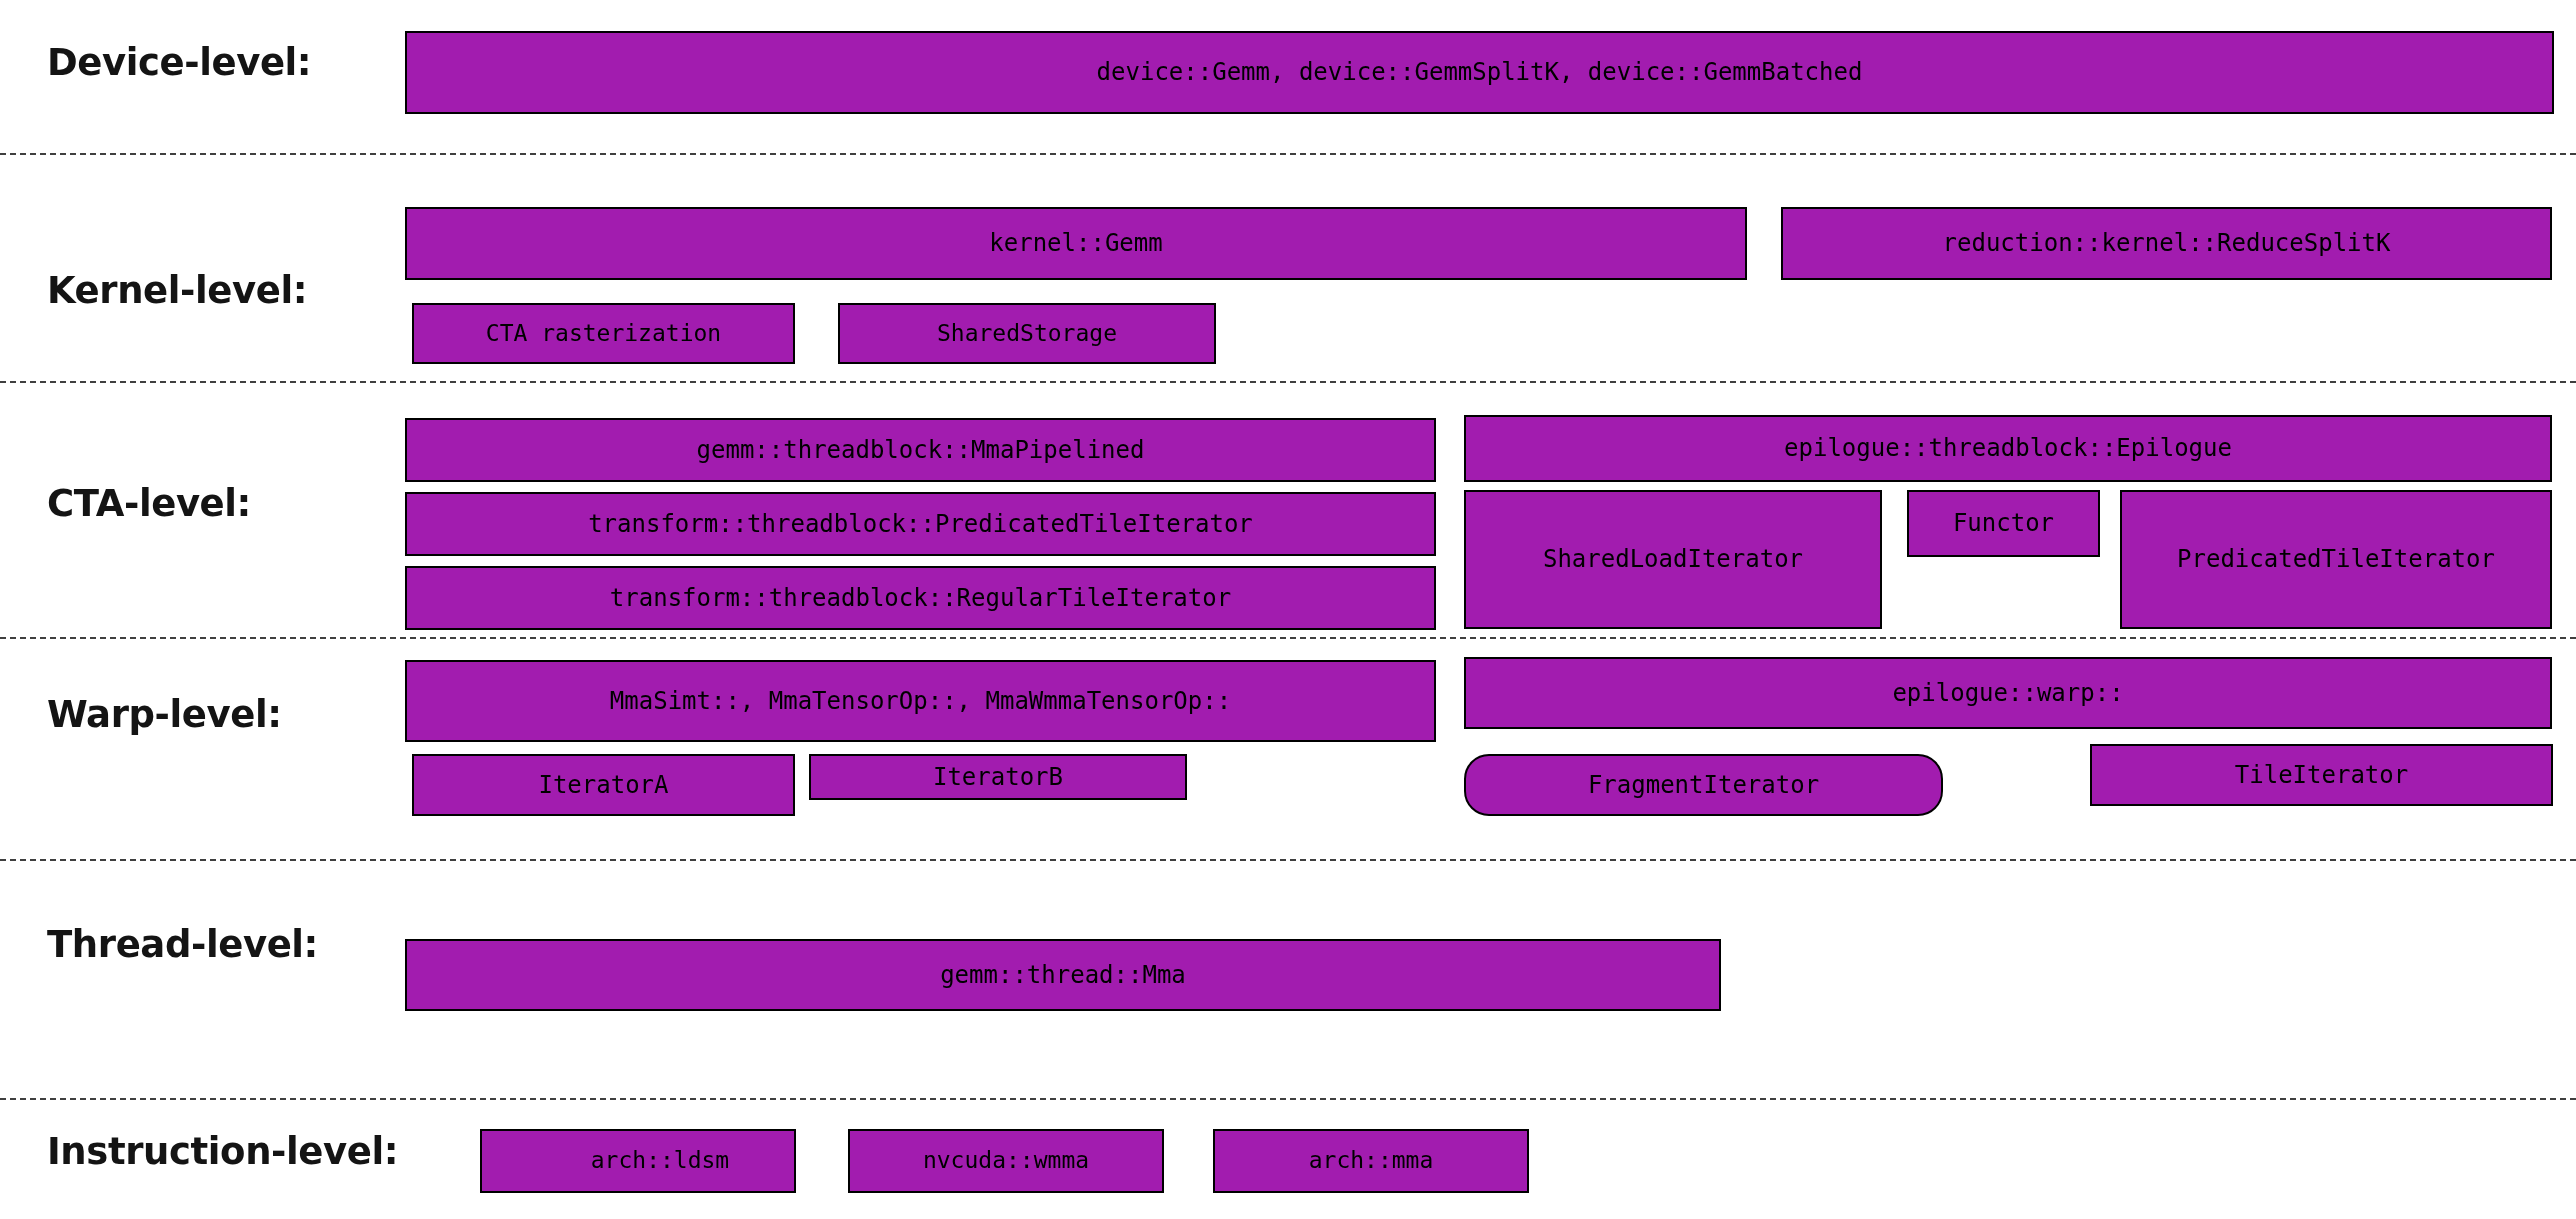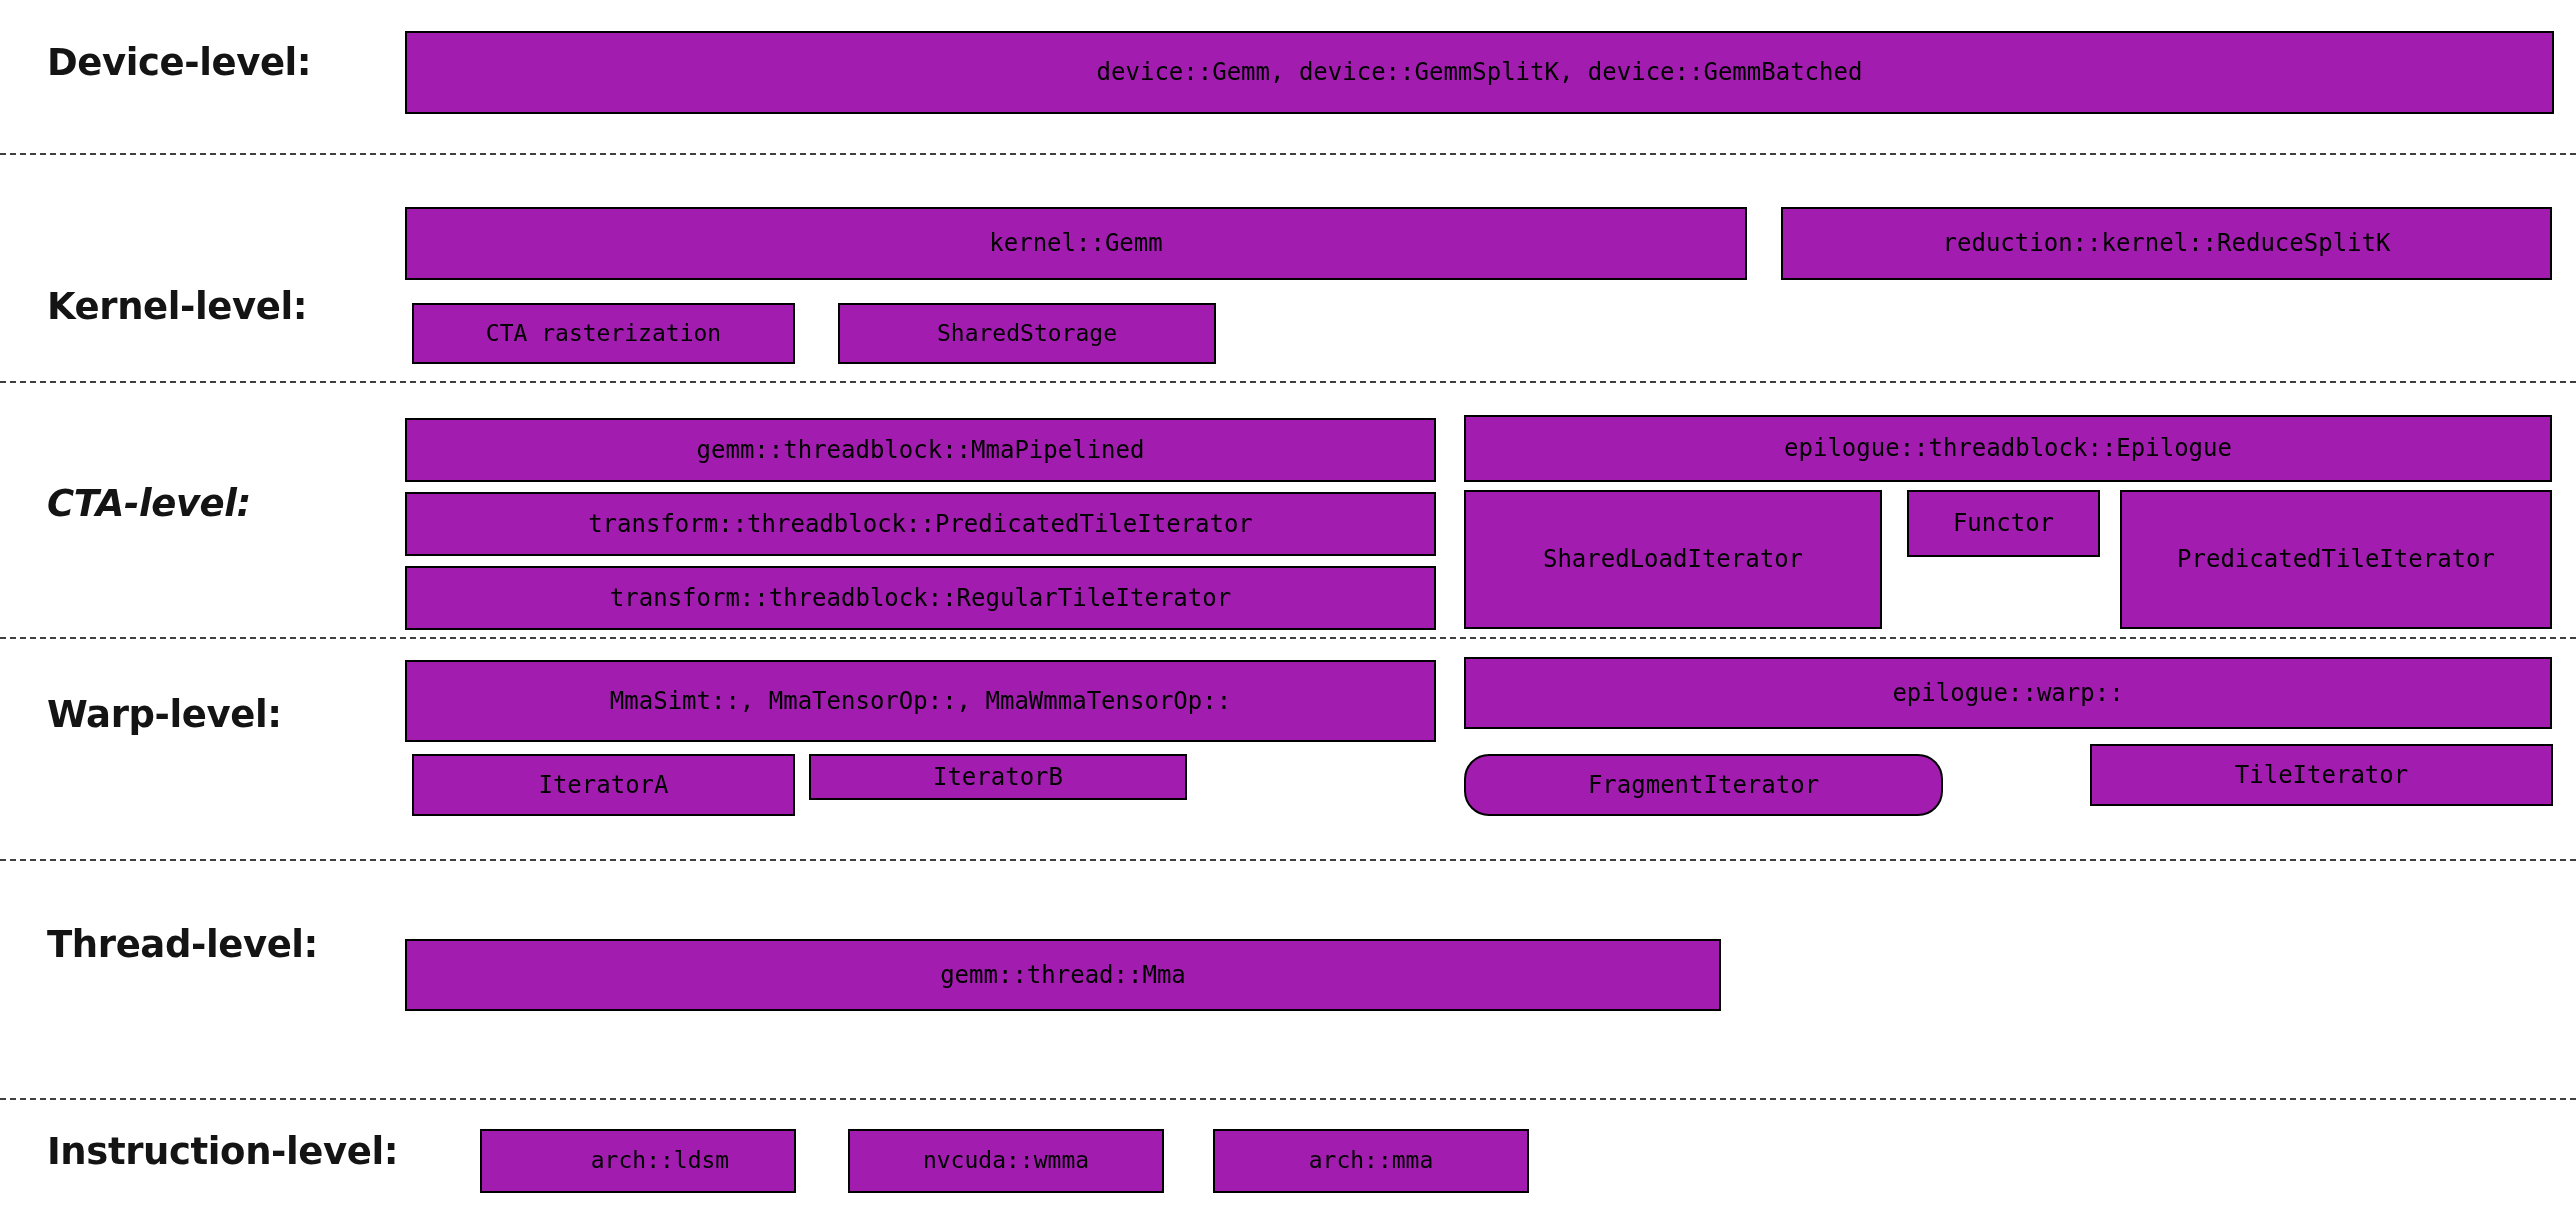--- a/index.html
+++ b/index.html
@@ -64,41 +64,41 @@
 <div id="canvas">
 
   <div class="row-label" style="left:47px; top:44px;">Device-level:</div>
 
   <div class="box" style="left:405px; top:31px; width:2149px; height:83px;">
     <span class="box-label">device::Gemm, device::GemmSplitK, device::GemmBatched</span>
   </div>
 
   <div class="separator" style="top:153px;"></div>
 
-  <div class="row-label" style="left:47px; top:288px;">Kernel-level:</div>
+  <div class="row-label" style="left:47px; top:272px;">Kernel-level:</div>
 
   <div class="box" style="left:405px; top:207px; width:1342px; height:73px;">
     <span class="box-label">kernel::Gemm</span>
   </div>
 
   <div class="box" style="left:1781px; top:207px; width:771px; height:73px;">
     <span class="box-label">reduction::kernel::ReduceSplitK</span>
   </div>
 
   <div class="box sm" style="left:412px; top:303px; width:383px; height:61px;">
     <span class="box-label">CTA rasterization</span>
   </div>
 
   <div class="box sm" style="left:838px; top:303px; width:378px; height:61px;">
     <span class="box-label">SharedStorage</span>
   </div>
 
   <div class="separator" style="top:381px;"></div>
 
-  <div class="row-label" style="left:47px; top:485px;font-style:italic;">CTA-level:</div>
+  <div class="row-label" style="left:47px; top:485px;">CTA-level:</div>
 
   <div class="box" style="left:405px; top:418px; width:1031px; height:64px;">
     <span class="box-label">gemm::threadblock::MmaPipelined</span>
   </div>
 
   <div class="box" style="left:1464px; top:415px; width:1088px; height:67px;">
     <span class="box-label">epilogue::threadblock::Epilogue</span>
   </div>
 
   <div class="box" style="left:405px; top:492px; width:1031px; height:64px;">

